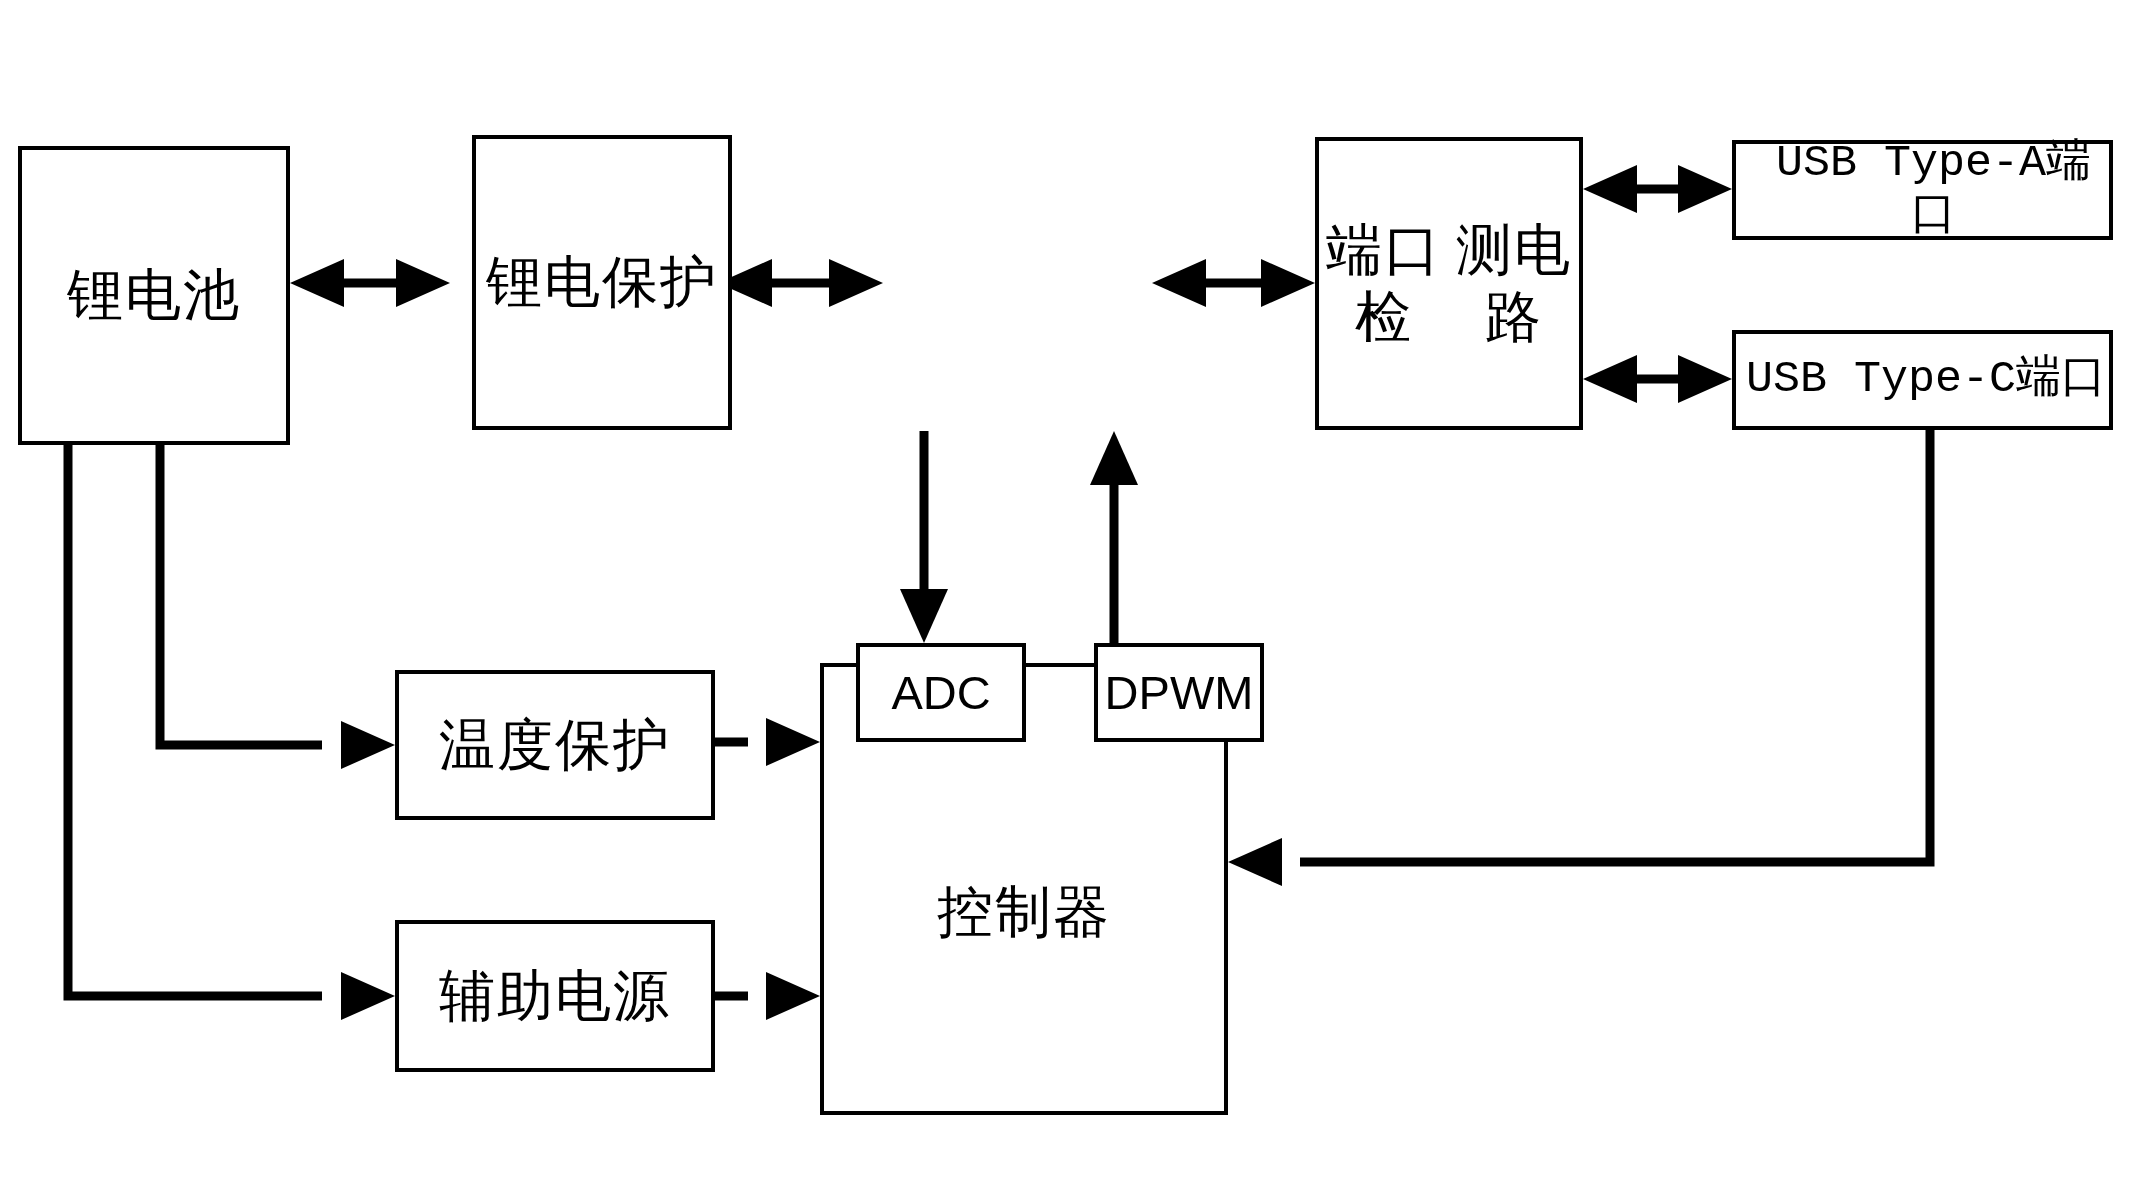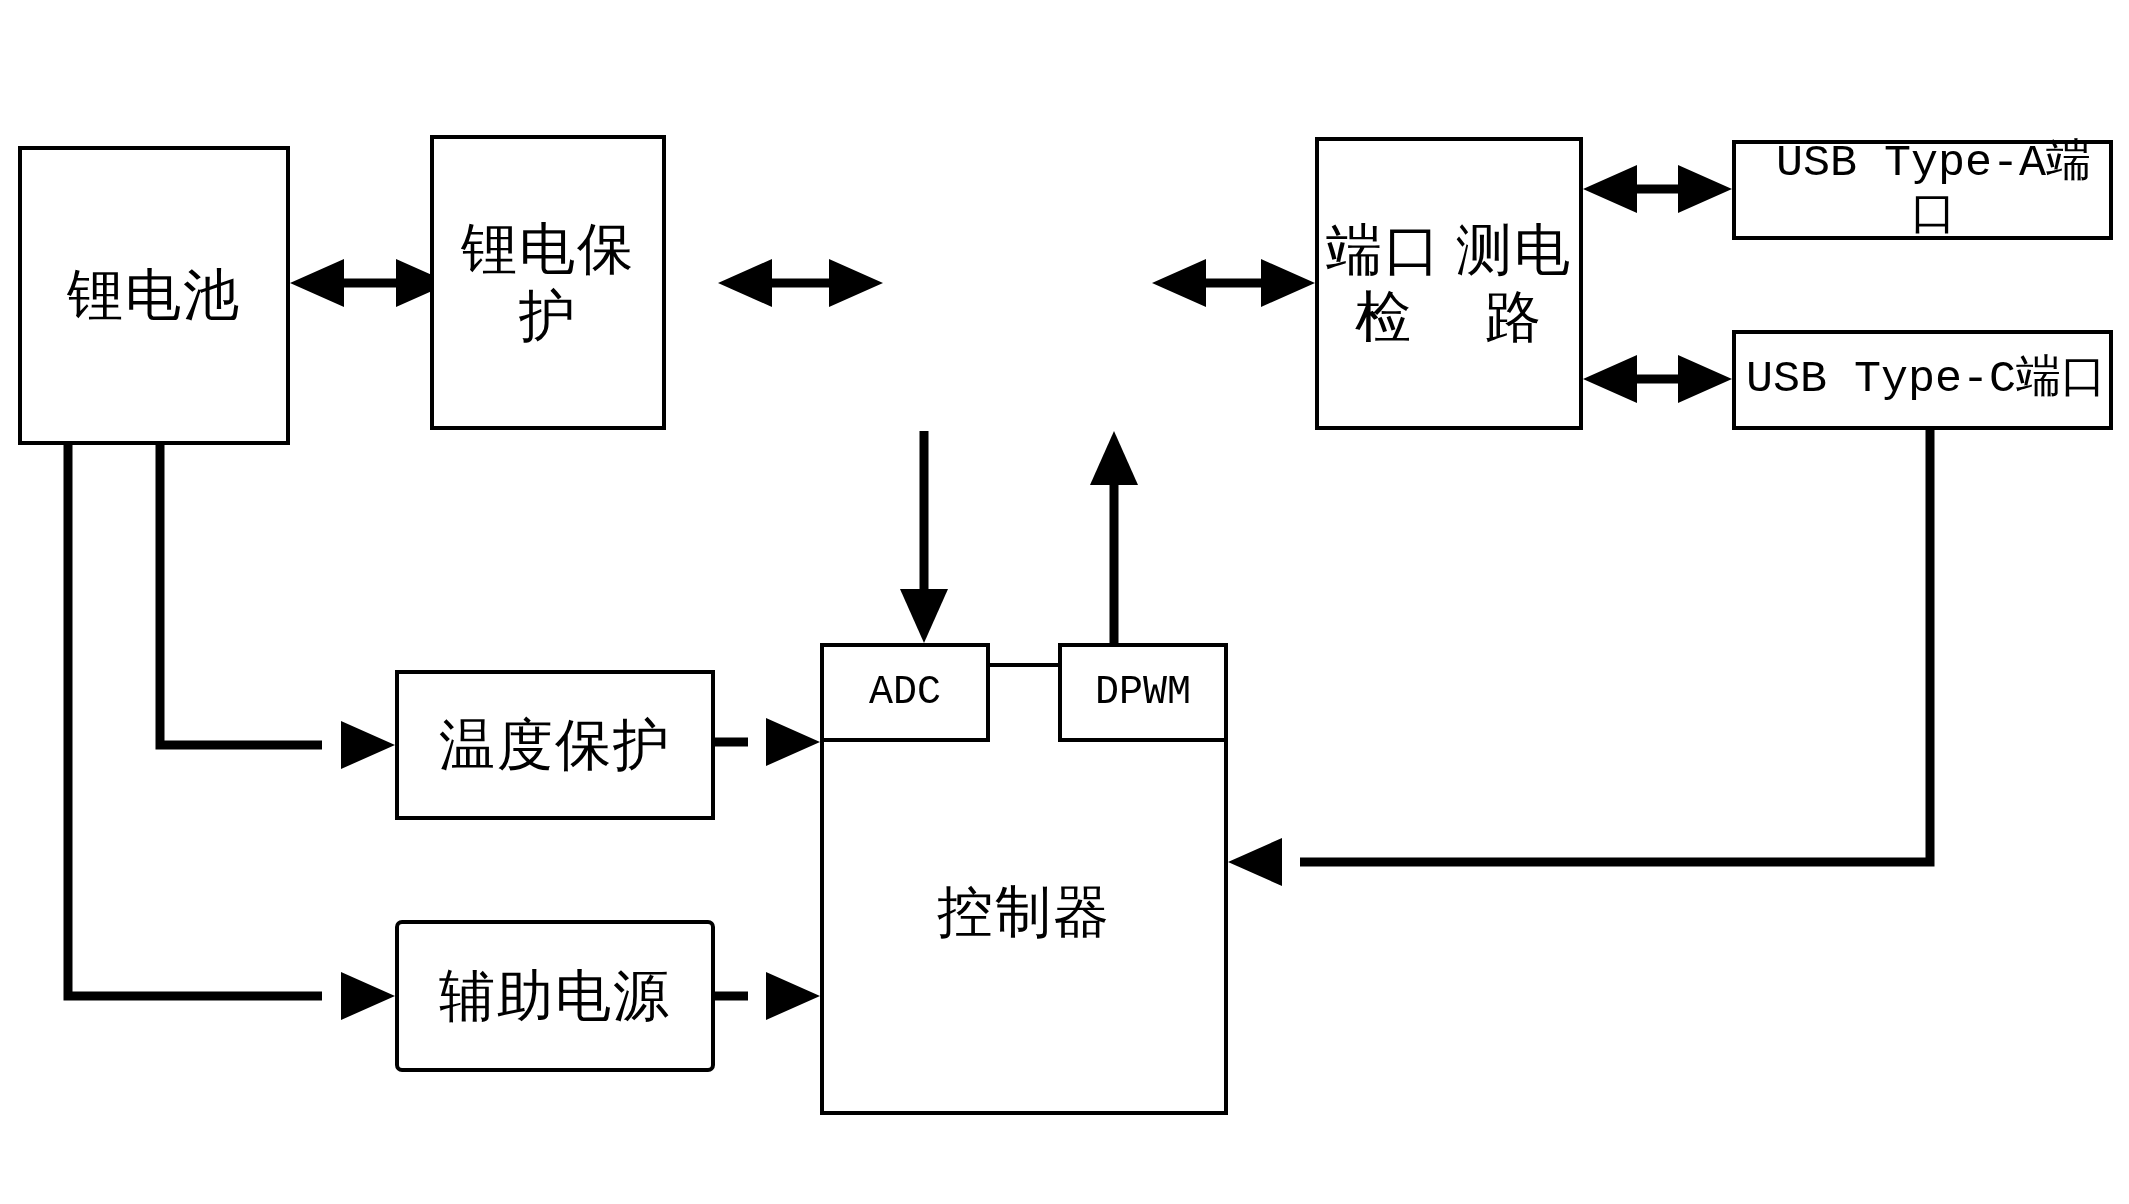--- a/index.html
+++ b/index.html
@@ -15,21 +15,21 @@
     align-items:center;
     justify-content:center;
     text-align:center;
     color:#000000;
     font-family:"Liberation Serif", serif;
     line-height:1.18;
     z-index:3;
   }
   .blk.cjk { font-size:56px; letter-spacing:2px; }
   .blk.lat { font-family:"Liberation Mono", monospace; font-size:45px; letter-spacing:0px; }
-  .blk.sub { border-width:4px; font-family:Liberation Mono, monospace; font-size:40px; }
+  .blk.sub { border-width:4px; font-family:Liberation Sans, sans-serif; font-size:47px;margin-left:36px; }
 
   
   #controller-block {
     align-items:flex-start;
     justify-content:center;
   }
   #controller-label {
     position:absolute;
     left:0; right:0;
     top:212px;
@@ -113,21 +113,21 @@
       <path d="M1930,430 L1930,862 L1300,862"></path>
       <polygon points="1228,862 1282,838 1282,886"></polygon>
     </g>
 
   </svg>
 
   <div class="blk cjk" style="left:18px; top:146px; width:272px; height:299px;">
     <span>锂电池</span>
   </div>
 
-  <div class="blk cjk" style="left:430px; top:135px; width:236px; height:295px;">
+  <div class="blk cjk" style="left:472px; top:135px; width:260px; height:295px;">
     <span>锂电保护</span>
   </div>
 
 
   <div class="blk cjk" style="left:1315px; top:137px; width:268px; height:293px; flex-direction:row;">
     <span>端口检</span>
     <span>测电路</span>
   </div>
 
   <div class="blk lat" style="left:1732px; top:140px; width:381px; height:100px; justify-content:flex-start; padding-left:22px;">
@@ -135,21 +135,21 @@
   </div>
 
   <div class="blk cjk" style="left:395px; top:670px; width:320px; height:150px;">
     <span>温度保护</span>
   </div>
 
   <div class="blk lat" style="left:1732px; top:330px; width:381px; height:100px; justify-content:flex-start; padding-left:10px;">
     <span>USB Type-C端口</span>
   </div>
 
-  <div class="blk cjk" style="left:395px; top:920px; width:320px; height:152px;border-radius:7px;">
+  <div class="blk cjk" style="left:395px; top:920px; width:320px; height:152px;">
     <span>辅助电源</span>
   </div>
 
   <div class="blk" id="controller-block" style="left:820px; top:643px; width:408px; height:452px;margin-top:20px;">
     <span id="controller-label">控制器</span>
   </div>
 
   <div class="blk sub" style="left:820px; top:643px; width:170px; height:99px; z-index:4;">
     <span>ADC</span>
   </div>

